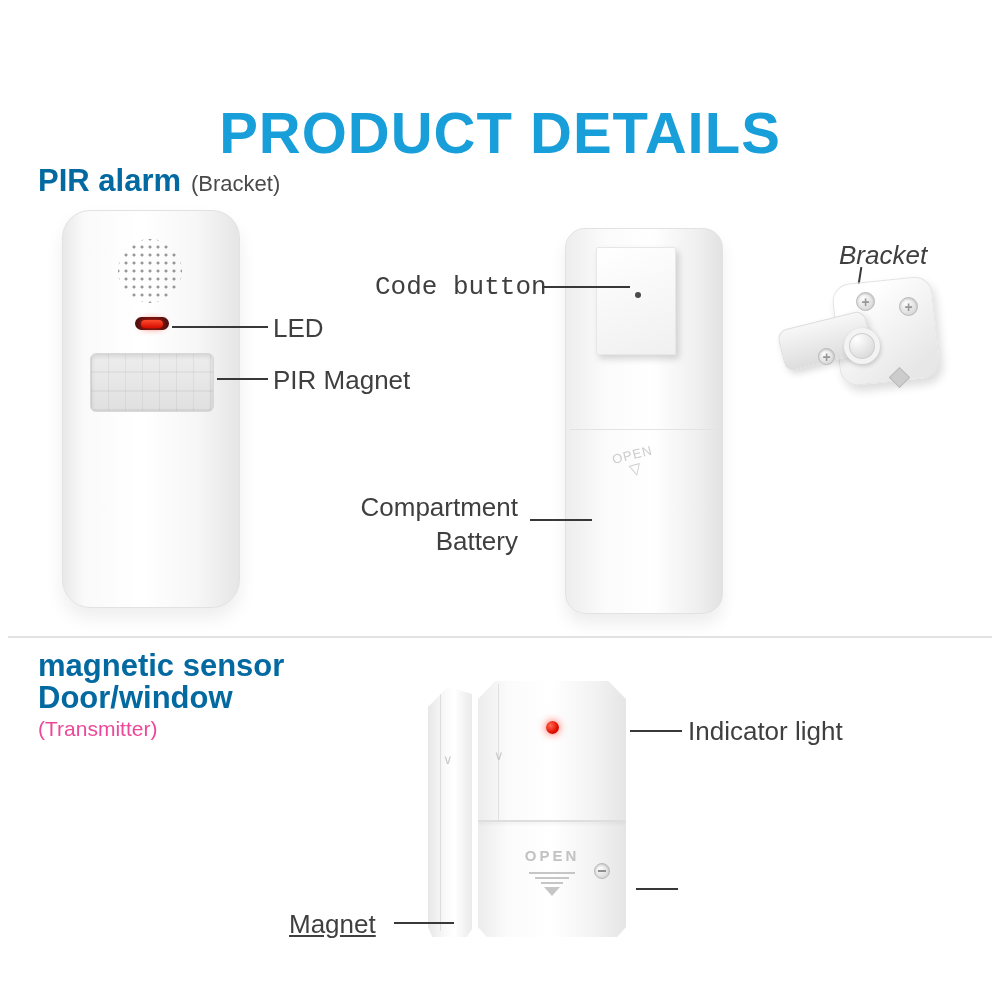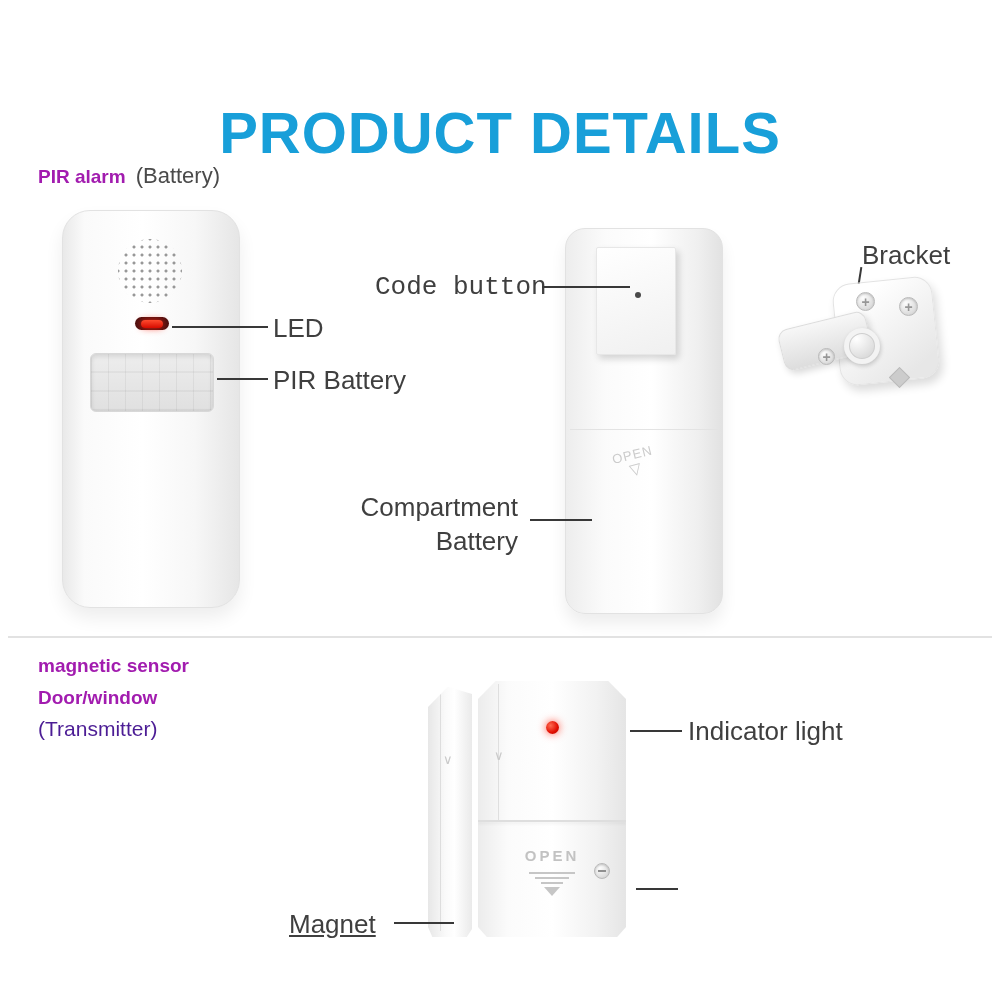--- a/index.html
+++ b/index.html
@@ -9,43 +9,43 @@
   }
 
   
   .title{
     position:absolute;left:0;right:0;top:60px;text-align:center;
     font-size:58px;font-weight:800;letter-spacing:1px;color:#189fd9;
   }
 
   
   .sec-heading{position:absolute;display:flex;align-items:baseline;gap:10px;white-space:nowrap;}
-  .h-main{font-size:19px;font-weight:700;color:#a21caf;}
+  .h-main{font-size:31px;font-weight:700;color:#0369a1;}
   .h-sub{font-size:22px;font-weight:400;color:#4a4a4a;}
   .pir-heading{left:38px;top:163px;}
   .door-heading{left:38px;top:650px;line-height:32px;}
   .door-heading .h-main{display:block;}
-  .door-sub{position:absolute;left:38px;top:717px;font-size:21px;color:#4c1d95;}
+  .door-sub{position:absolute;left:38px;top:717px;font-size:21px;color:#ec4899;}
 
   
   .callout-label{position:absolute;font-size:26px;color:#3f3f3f;white-space:nowrap;}
   .line{position:absolute;height:2px;background:#383838;}
   .line-led{left:172px;top:326px;width:96px;}
   .line-pir{left:217px;top:378px;width:51px;}
   .line-code{left:542px;top:286px;width:88px;}
   .line-batt{left:530px;top:519px;width:62px;}
   .line-bracket{left:858px;top:267px;width:2px;height:30px;transform:rotate(9deg);}
   .line-ind{left:630px;top:730px;width:52px;}
   .line-batt2{left:636px;top:888px;width:42px;}
   .line-magnet{left:394px;top:922px;width:60px;}
 
   .lbl-code{left:375px;top:272px;font-family:Liberation Mono, monospace;}
   .lbl-led{left:273px;top:313px;}
   .lbl-pir{left:273px;top:365px;}
-  .lbl-bracket{left:862px;top:240px;}
+  .lbl-bracket{left:839px;top:240px;font-style:italic;}
   .lbl-batt{left:328px;top:490px;width:190px;text-align:right;line-height:34px;}
   .lbl-ind{left:688px;top:716px;}
   .lbl-batt2{left:683px;top:880px;}
   .lbl-magnet{left:289px;top:909px;text-decoration:underline;}
 
   
   .pir-front{
     position:absolute;left:62px;top:210px;width:176px;height:396px;border-radius:28px;
     background:linear-gradient(to right,#e9e9e9 0%,#fafafa 12%,#ffffff 45%,#f7f7f7 75%,#e6e6e6 100%);
     border:1px solid #e2e2e2;
@@ -176,35 +176,35 @@
 </style>
 </head>
 <body>
 
 <div class="canvas">
 
   <h1 class="title">PRODUCT DETAILS</h1>
 
   <div class="sec-heading pir-heading">
     <span class="h-main">PIR alarm</span>
-    <span class="h-sub">(Battery)</span>
+    <span class="h-sub">(Bracket)</span>
   </div>
 
   <div class="pir-front">
     <div class="speaker"></div>
     <div class="led-slot">
       <div class="led-core"></div>
     </div>
     <div class="pir-window"></div>
   </div>
 
   <div class="callout-label lbl-led">LED</div>
   <div class="line line-led"></div>
 
-  <div class="callout-label lbl-pir">PIR Battery</div>
+  <div class="callout-label lbl-pir">PIR Magnet</div>
   <div class="line line-pir"></div>
 
   <div class="pir-back">
     <div class="code-panel">
       <div class="code-dot"></div>
     </div>
     <div class="back-seam"></div>
     <div class="back-open">
       <span>OPEN</span>
       <span class="tri-glyph">▽</span>

